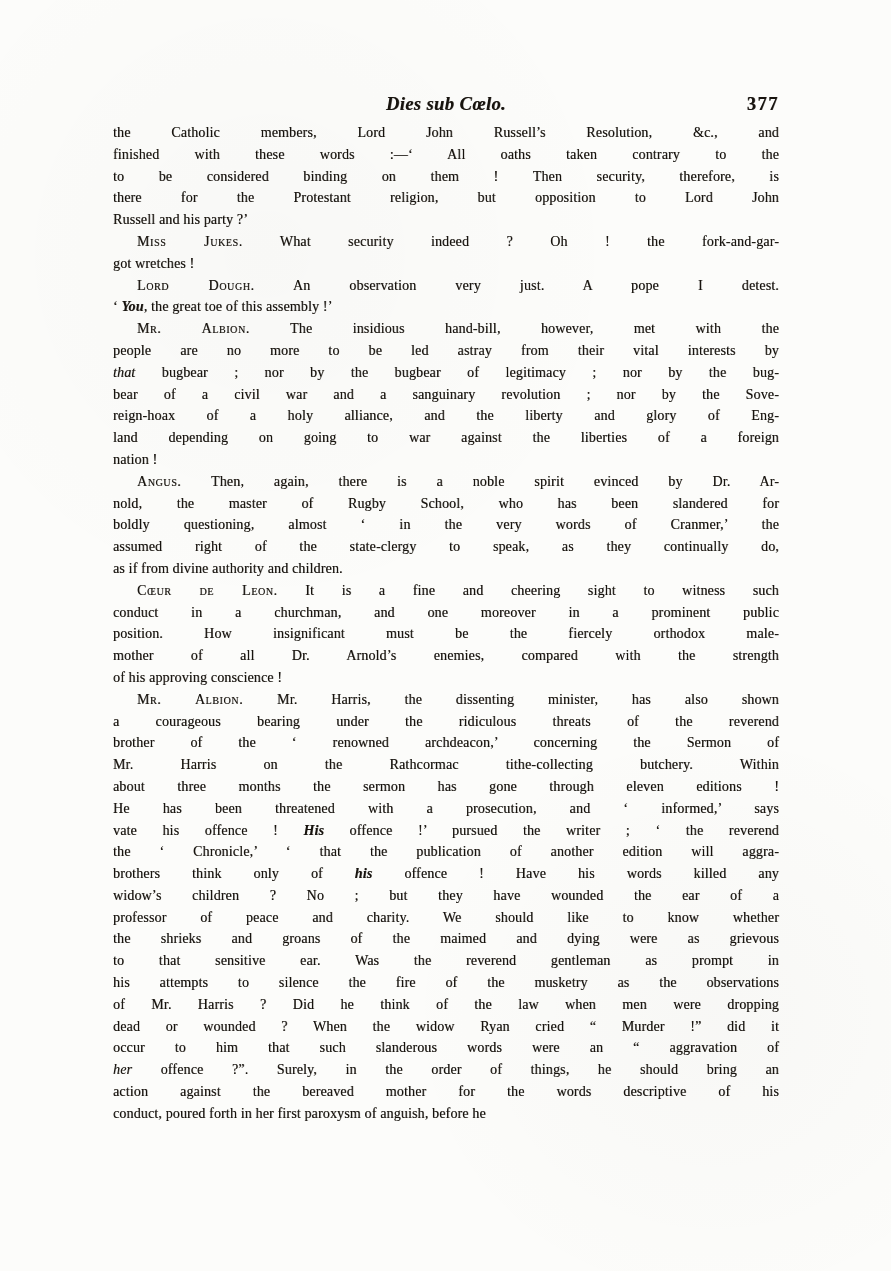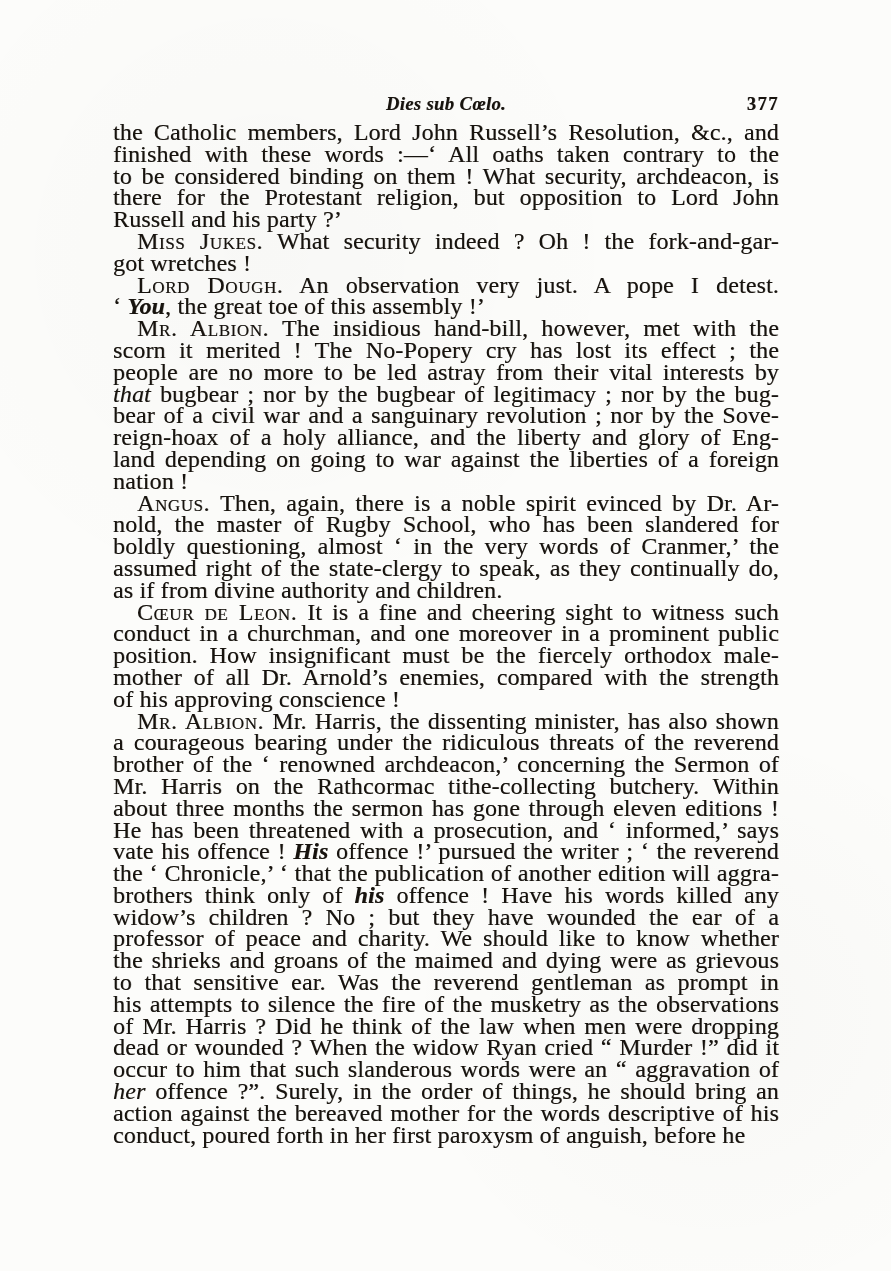--- a/index.html
+++ b/index.html
@@ -43,21 +43,21 @@
     top: 0;
     font-weight: bold;
     letter-spacing: 1.5px;
     text-shadow: 0.5px 0.3px 0 rgba(23,19,14,0.55);
   }
   .text-block {
     position: absolute;
     top: 122px;
     left: 113px;
     width: 666px;
-    font-size: 24px;
+    font-size: 14px;
     text-shadow: 0.45px 0.25px 0 rgba(23,19,14,0.5);
   }
   .para { margin: 0; }
   .line {
     line-height: 21.8px;
     text-align: justify;
     text-align-last: justify;
     letter-spacing: 0.15px;
   }
   .line.last {
@@ -77,35 +77,34 @@
 
 <div class="page">
   <div class="running-head">
     <span class="running-title">Dies sub Cœlo.</span>
     <span class="page-number">377</span>
   </div>
   <div class="text-block">
       <div class="para">
         <div class="line"><span>the Catholic members, Lord John Russell’s Resolution, &amp;c., and</span></div>
         <div class="line"><span>finished with these words :—‘ All oaths taken contrary to the</span></div>
-        <div class="line"><span>to be considered binding on them !  What security, archdeacon, is</span></div>
+        <div class="line"><span>to be considered binding on them !  Then security, therefore, is</span></div>
         <div class="line"><span>there for the Protestant religion, but opposition to Lord John</span></div>
         <div class="line last"><span>Russell and his party ?’</span></div>
       </div>
       <div class="para">
         <div class="line indent"><span class="sc">Miss Jukes.</span><span> What security indeed ?  Oh ! the fork-and-gar-</span></div>
         <div class="line last"><span>got wretches !</span></div>
       </div>
       <div class="para">
         <div class="line indent"><span class="sc">Lord Dough.</span><span> An observation very just.  A pope I detest.</span></div>
         <div class="line last"><span>‘ </span><span class="bi">You</span><span>, the great toe of this assembly !’</span></div>
       </div>
       <div class="para">
         <div class="line indent"><span class="sc">Mr. Albion.</span><span> The insidious hand-bill, however, met with the</span></div>
-        <div class="line"><span>scorn it merited !  The No-Popery cry has lost its effect ; the</span></div>
         <div class="line"><span>people are no more to be led astray from their vital interests by</span></div>
         <div class="line"><span class="i">that</span><span> bugbear ; nor by the bugbear of legitimacy ; nor by the bug-</span></div>
         <div class="line"><span>bear of a civil war and a sanguinary revolution ; nor by the Sove-</span></div>
         <div class="line"><span>reign-hoax of a holy alliance, and the liberty and glory of Eng-</span></div>
         <div class="line"><span>land depending on going to war against the liberties of a foreign</span></div>
         <div class="line last"><span>nation !</span></div>
       </div>
       <div class="para">
         <div class="line indent"><span class="sc">Angus.</span><span> Then, again, there is a noble spirit evinced by Dr. Ar-</span></div>
         <div class="line"><span>nold, the master of Rugby School, who has been slandered for</span></div>

